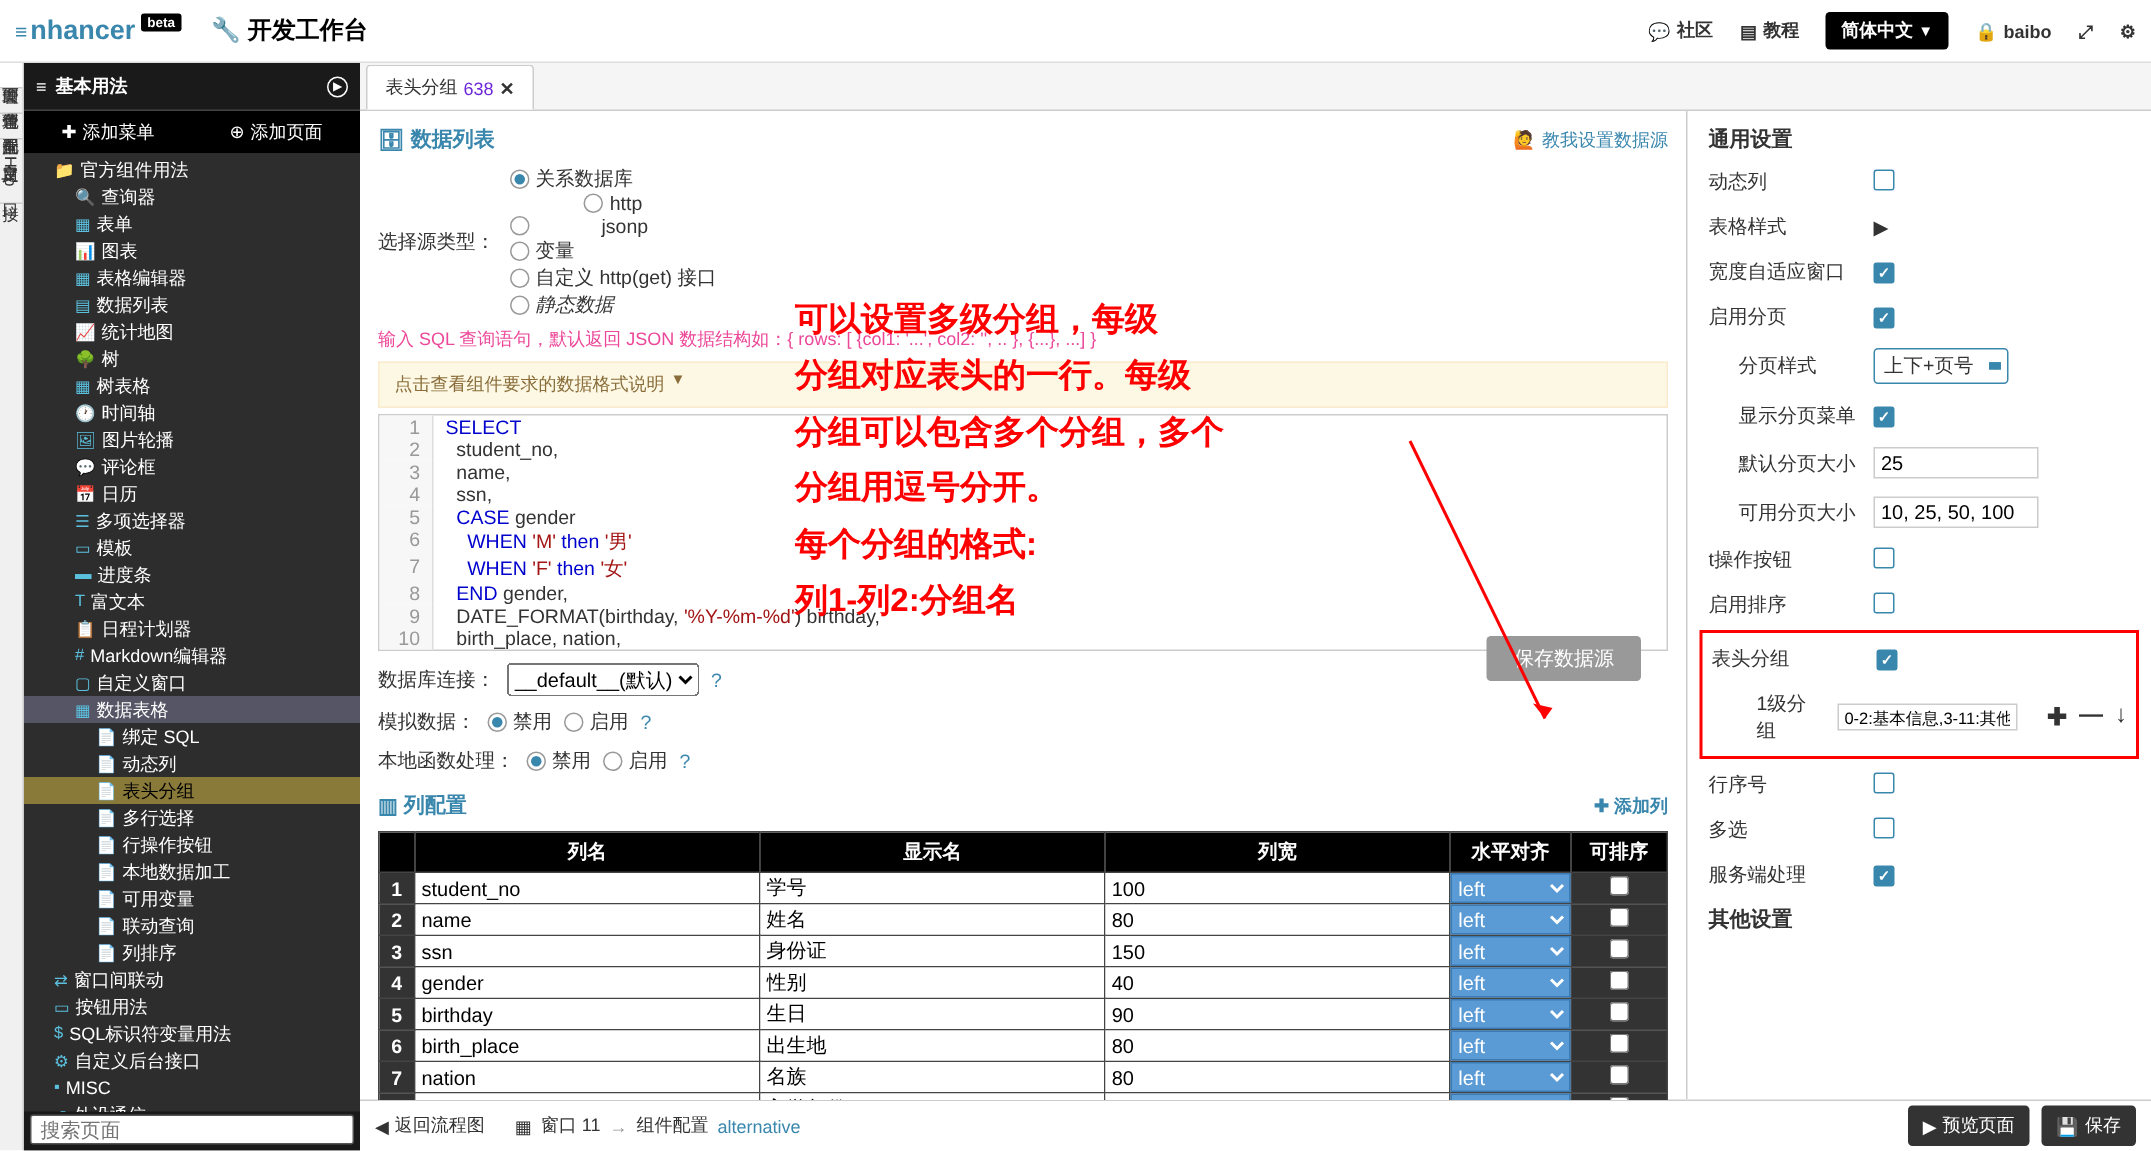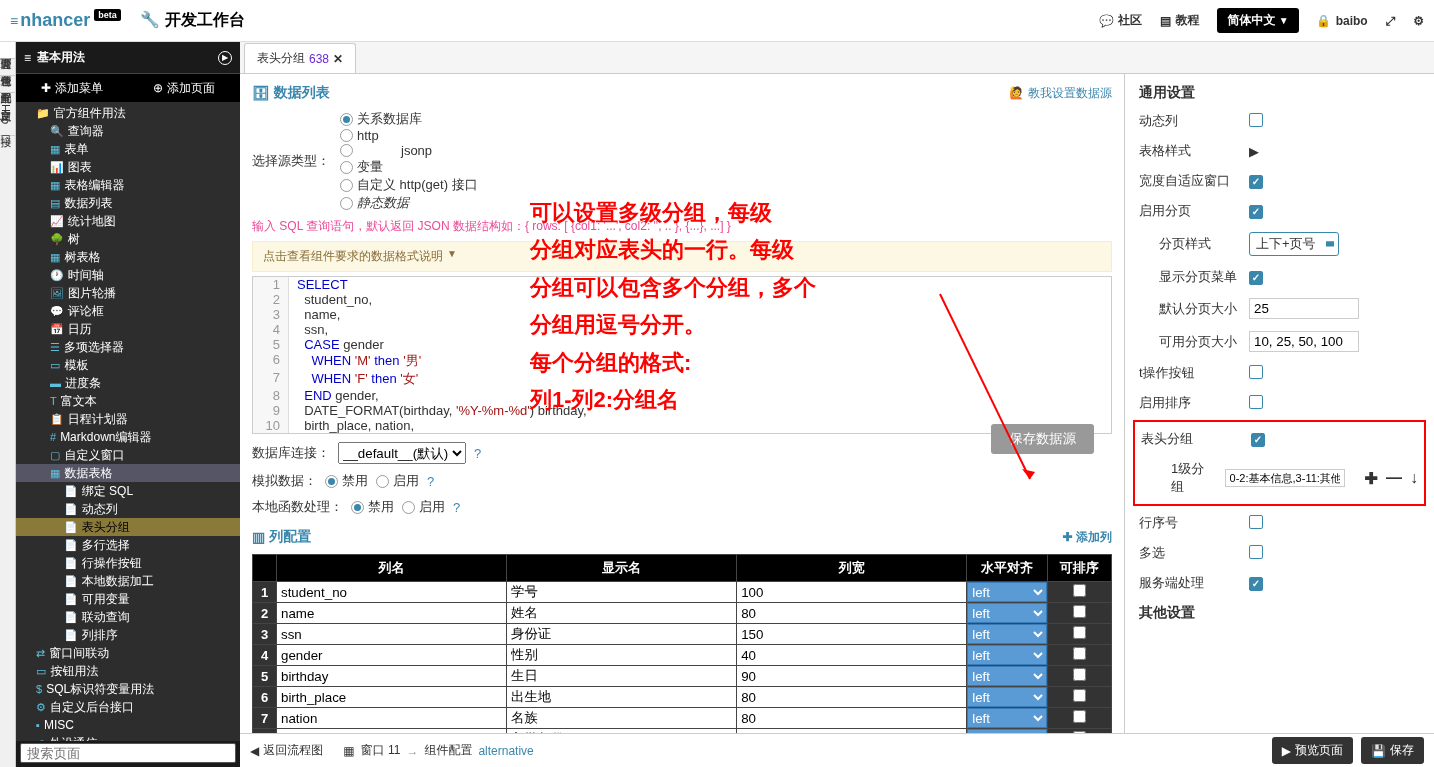--- a/index.html
+++ b/index.html
@@ -361,21 +361,21 @@
               <span>教我设置数据源</span>
           </div>
         </div>
         <div class="source-row">
           <span>选择源类型：</span>
           <span id="src-opts">
               <span class="radio-opt" style="margin-right: 18px;">
                 <span class="radio checked"></span>
                 <span>关系数据库</span>
               </span>
-              <span class="radio-opt" style="margin-right: 18px;">
+              <span class="radio-opt" style="margin-right: 18px; justify-content: center;">
                 <span class="radio"></span>
                 <span>http</span>
               </span>
               <span class="radio-opt" style="margin-right: 18px; gap: 48px;">
                 <span class="radio"></span>
                 <span>jsonp</span>
               </span>
               <span class="radio-opt" style="margin-right: 18px;">
                 <span class="radio"></span>
                 <span>变量</span>

